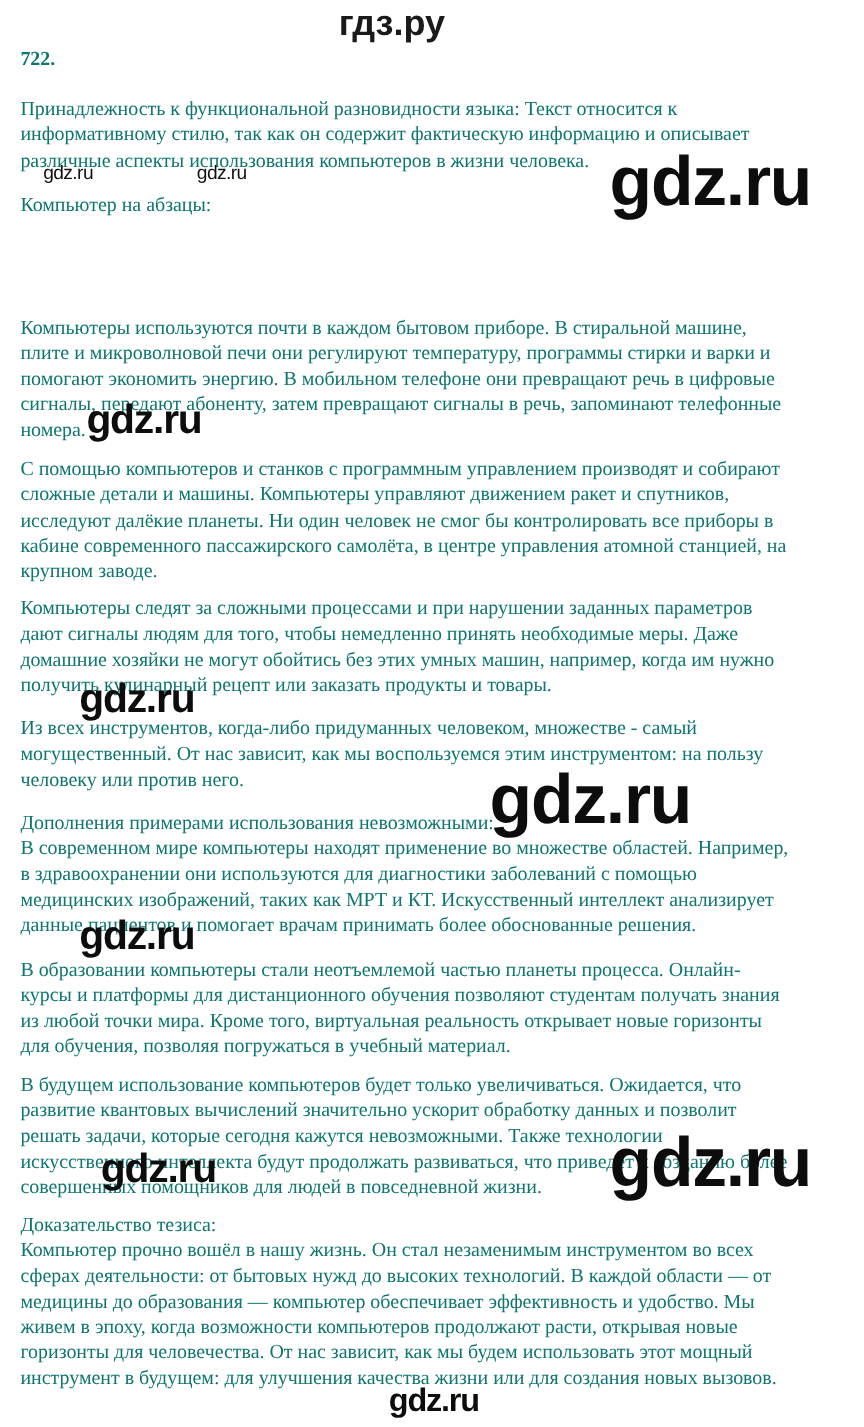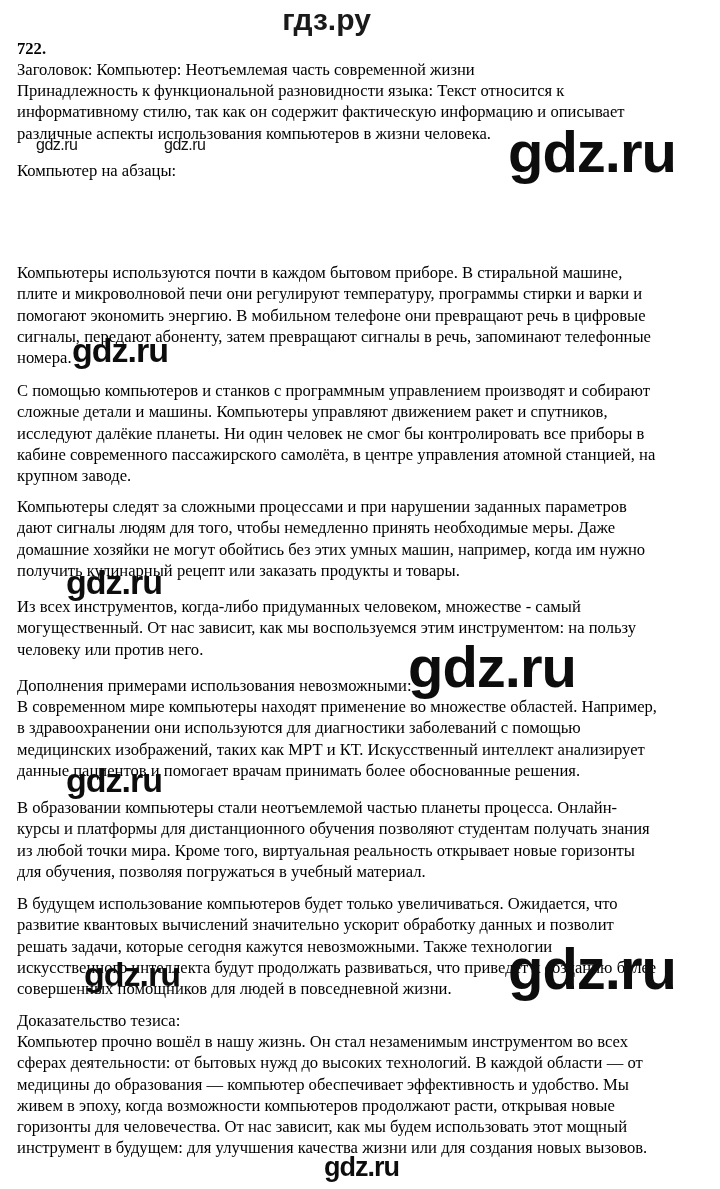--- a/index.html
+++ b/index.html
@@ -6,41 +6,40 @@
   body { width: 720px; height: 1189px; position: relative; overflow: hidden; }
   .page { position: absolute; left: 0; top: 0; width: 720px; height: 1189px; }
   .site-header {
     position: absolute; left: 0; top: 0; width: 653px; text-align: center;
     font-family: "Liberation Sans", sans-serif; font-weight: bold; font-size: 30px;
     color: #1a1a1a; line-height: 36px; padding-top: 2px;
   }
   .body-text {
     position: absolute; left: 17px; width: 690px;
     font-family: "Liberation Serif", serif; font-size: 16.6px; line-height: 21.3px;
-    color: #000000; white-space: pre-line;
+    color: #0f766e; white-space: pre-line;
   }
   .task-number { font-weight: bold; }
   .wm {
     position: absolute; font-family: Liberation Sans, sans-serif; font-weight: bold;
     color: #0d0d0d; letter-spacing: -1px; white-space: nowrap;
   }
   .wm-small { font-weight: normal; font-size: 16px; letter-spacing: -0.5px; color: #111; }
   .wm-med { font-size: 34px; }
   .wm-big { font-size: 58px; }
   .wm-footer { font-size: 27px; }
 </style>
 </head>
 <body>
 
 <div class="page">
 
   <div class="site-header">гдз.ру</div>
 
   <div class="body-text task-number" style="top:38px;">722.</div>
-  <div class="body-text" style="top:59px;">Заголовок: Компьютер: Неотъемлемая часть современной жизни</div>
   <div class="body-text" style="top:80px;">Принадлежность к функциональной разновидности языка: Текст относится к
 информативному стилю, так как он содержит фактическую информацию и описывает
 различные аспекты использования компьютеров в жизни человека.</div>
 
   <div class="body-text" style="top:160px;">Компьютер на абзацы:</div>
   <div class="body-text" style="top:380px;">С помощью компьютеров и станков с программным управлением производят и собирают
 сложные детали и машины. Компьютеры управляют движением ракет и спутников,
 исследуют далёкие планеты. Ни один человек не смог бы контролировать все приборы в
 кабине современного пассажирского самолёта, в центре управления атомной станцией, на
 крупном заводе.</div>

